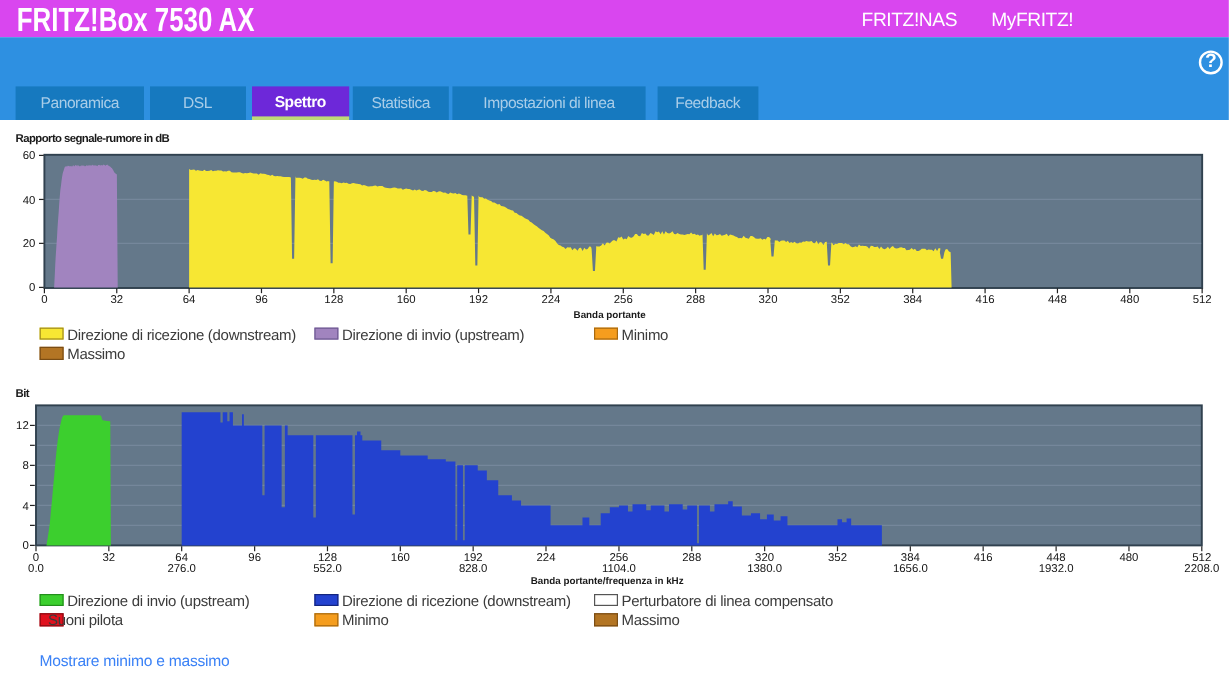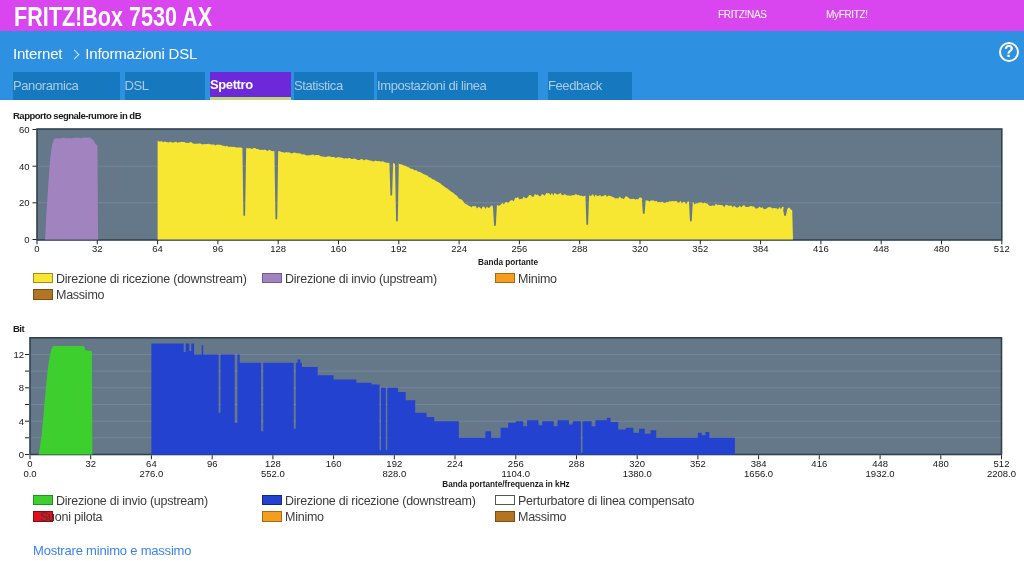--- a/index.html
+++ b/index.html
@@ -1,41 +1,40 @@
 <!DOCTYPE html>
 <html><head><meta charset="utf-8">
 <style>
 *{margin:0;padding:0;box-sizing:border-box}
 html,body{width:1024px;height:561px;font-family:"Liberation Sans",sans-serif;background:#fff;overflow:hidden}
 #bar1{position:absolute;left:0;top:0;width:1024px;height:31px;background:#d946ef}
 #bar2{position:absolute;left:0;top:31px;width:1024px;height:69px;background:#2e90e1}
 #h1t{position:absolute;left:14px;top:1px;color:#fff;font-size:28px;font-weight:bold;transform:scaleX(.77);transform-origin:left;white-space:nowrap;letter-spacing:0}
-.toplink{position:absolute;top:9px;color:#fff;font-size:10px;letter-spacing:-.35px}
+.toplink{position:absolute;top:9px;color:#fff;font-size:16px;letter-spacing:-.35px}
 #bc{position:absolute;left:13px;top:14px;color:#fff;font-size:15px;letter-spacing:-.2px}
 #bc .sep{display:inline-block;width:7px;height:7px;border:solid #cfe6f8;border-width:1.6px 1.6px 0 0;transform:rotate(45deg);margin:0 7px 1px 9px}
-.tab{position:absolute;top:71.5px;height:28px;background:#1679bf;color:#a9cde8;font-size:13px;letter-spacing:-.4px;line-height:28px}
+.tab{position:absolute;top:71.5px;height:28px;background:#1679bf;color:#a9cde8;font-size:13px;letter-spacing:-.4px;text-align:center;line-height:28px}
 .tab.active{background:#6d28d9;color:#fff;font-weight:bold;border-bottom:3px solid #bdd977;line-height:25px}
 #help{position:absolute;left:999px;top:11px;width:20px;height:20px;border:2px solid #fff;border-radius:50%;color:#fff;font-size:16px;font-weight:bold;text-align:center;line-height:16.5px}
 .ct{position:absolute;color:#1a1a1a;font-size:9.5px;font-weight:bold;letter-spacing:-.5px}
 .leg{position:absolute;height:13px}
 .sw{position:absolute;width:20px;height:10.5px;border:1.5px solid #555}
 .lt{position:absolute;left:23px;top:-1px;color:#3b3b3b;font-size:12.5px;letter-spacing:-.25px;white-space:nowrap}
 #link{position:absolute;left:33px;top:543px;color:#3b82f6;font-size:13px;letter-spacing:-.2px}
 svg{position:absolute;left:0;top:0}
 .ax{font-family:"Liberation Sans",sans-serif;font-size:9.5px;fill:#161616}
 .axt{font-family:"Liberation Sans",sans-serif;font-size:8.2px;font-weight:bold;fill:#1a1a1a}
 </style></head>
 <body>
 <div id="bar1">
     <span id="h1t">FRITZ!Box 7530 AX</span>
 <span class="toplink" style="left:718px">FRITZ!NAS</span>
 <span class="toplink" style="left:826px">MyFRITZ!</span>
   </div>
 <div id="bar2">
-    <span id="bc">Internet<span class="sep"></span>Informazioni DSL</span>
     <div id="help">?</div>
   </div>
 <div class="tab" style="left:13px;width:107px">Panoramica</div>
 <div class="tab" style="left:124.5px;width:80px">DSL</div>
 <div class="tab active" style="left:210px;width:80.5px">Spettro</div>
 <div class="tab" style="left:294px;width:80px">Statistica</div>
 <div class="tab" style="left:377px;width:161px">Impostazioni di linea</div>
 <div class="tab" style="left:548px;width:83.5px">Feedback</div>
 
 <div class="ct" style="left:13px;top:110px">Rapporto segnale-rumore in dB</div>

